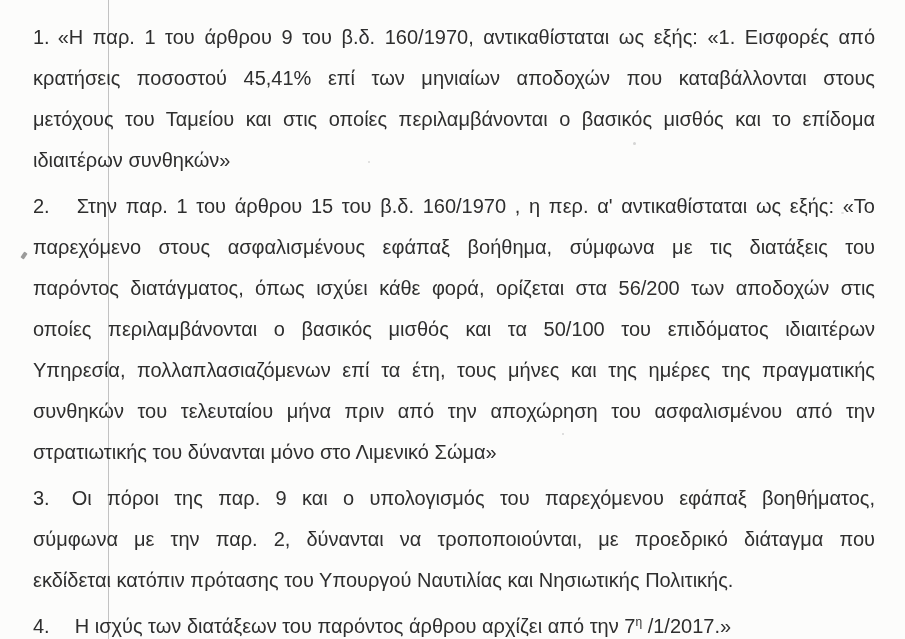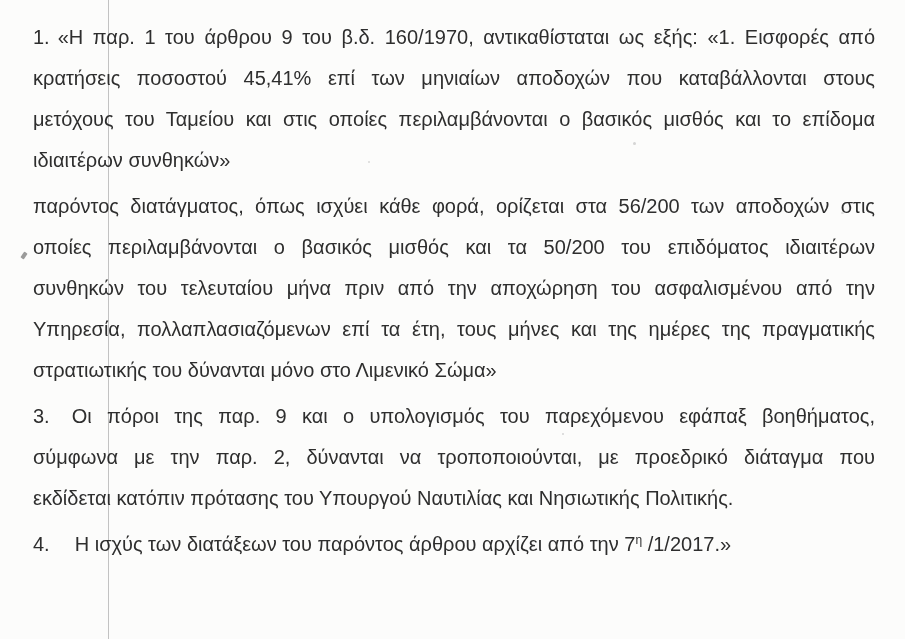--- a/index.html
+++ b/index.html
@@ -87,24 +87,26 @@
   <div class="content">
 
     <div class="para">
       <div class="line"><span class="num gap-1">1.</span><span>«Η παρ. 1 του άρθρου 9 του β.δ. 160/1970, αντικαθίσταται ως εξής: «1. Εισφορές από</span></div>
       <div class="line">κρατήσεις ποσοστού 45,41% επί των μηνιαίων αποδοχών που καταβάλλονται στους</div>
       <div class="line">μετόχους του Ταμείου και στις οποίες περιλαμβάνονται ο βασικός μισθός και το επίδομα</div>
       <div class="line last">ιδιαιτέρων συνθηκών»</div>
     </div>
 
     <div class="para">
+      <div class="line"><span class="num gap-2">2.</span><span>Στην παρ. 1 του άρθρου 15 του β.δ. 160/1970 , η περ.  α' αντικαθίσταται ως εξής: «Το</span></div>
+      <div class="line">παρεχόμενο στους ασφαλισμένους εφάπαξ βοήθημα, σύμφωνα με τις διατάξεις του</div>
       <div class="line">παρόντος διατάγματος, όπως ισχύει κάθε φορά, ορίζεται στα 56/200 των αποδοχών στις</div>
-      <div class="line">οποίες περιλαμβάνονται ο βασικός μισθός και τα 50/200 του επιδόματος ιδιαιτέρων</div>
+      <div class="line">οποίες περιλαμβάνονται ο βασικός μισθός και τα 50/100 του επιδόματος ιδιαιτέρων</div>
+      <div class="line">Υπηρεσία, πολλαπλασιαζόμενων επί τα έτη, τους μήνες και της ημέρες της πραγματικής</div>
       <div class="line">συνθηκών του τελευταίου μήνα πριν από την αποχώρηση του ασφαλισμένου από την</div>
-      <div class="line">Υπηρεσία, πολλαπλασιαζόμενων επί τα έτη, τους μήνες και της ημέρες της πραγματικής</div>
       <div class="line last">στρατιωτικής του δύνανται μόνο στο Λιμενικό Σώμα»</div>
     </div>
 
     <div class="para">
       <div class="line"><span class="num gap-3">3.</span><span>Οι πόροι της παρ. 9 και ο υπολογισμός του παρεχόμενου εφάπαξ βοηθήματος,</span></div>
       <div class="line">σύμφωνα με την παρ. 2, δύνανται να τροποποιούνται, με προεδρικό διάταγμα που</div>
       <div class="line last">εκδίδεται κατόπιν πρότασης του Υπουργού Ναυτιλίας και Νησιωτικής Πολιτικής.</div>
     </div>
 
     <div class="para">

